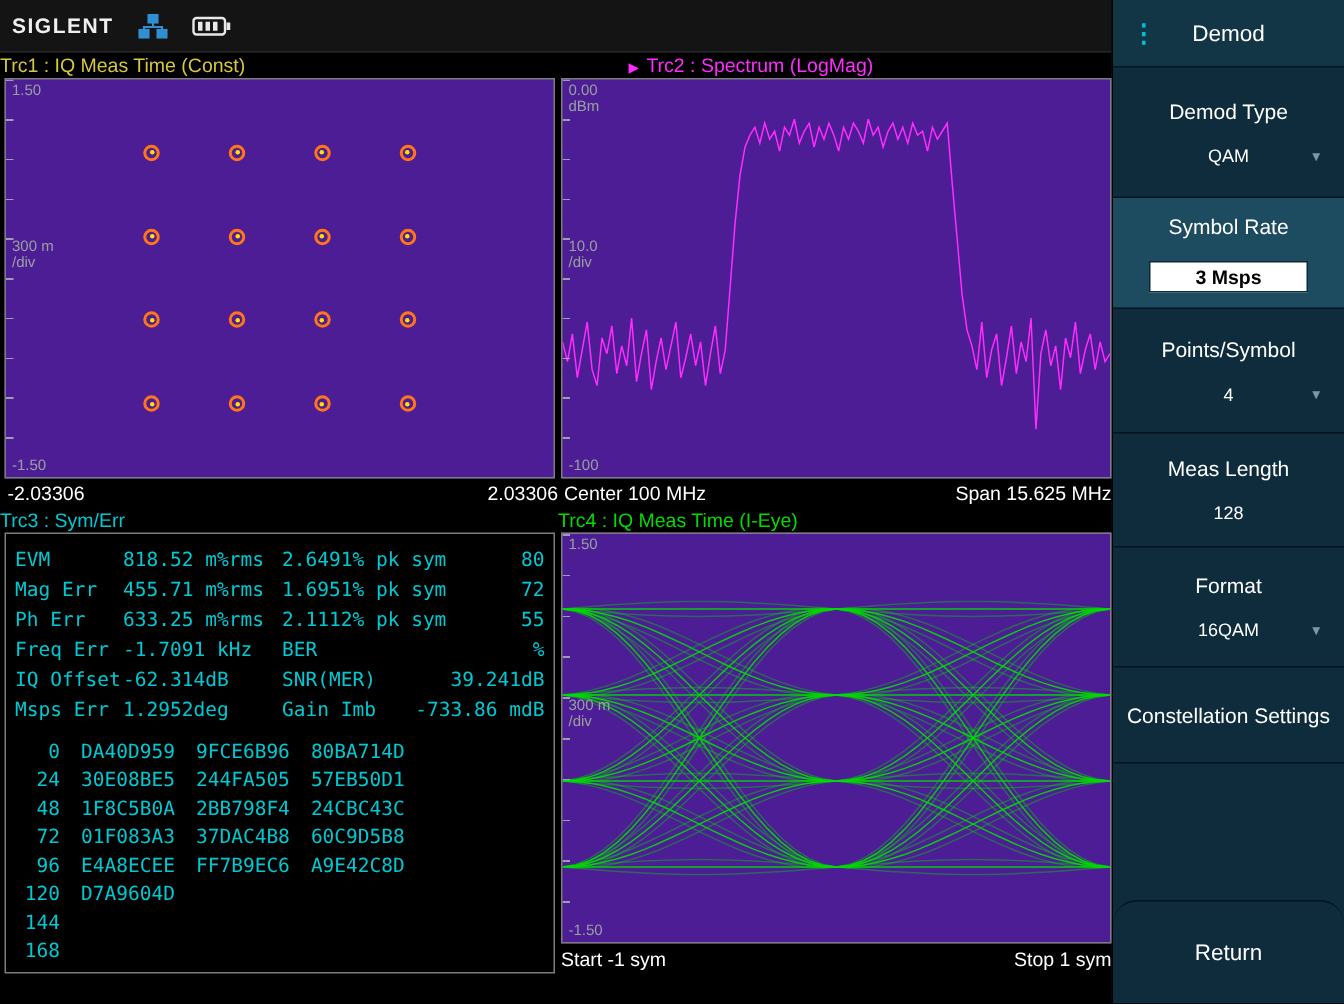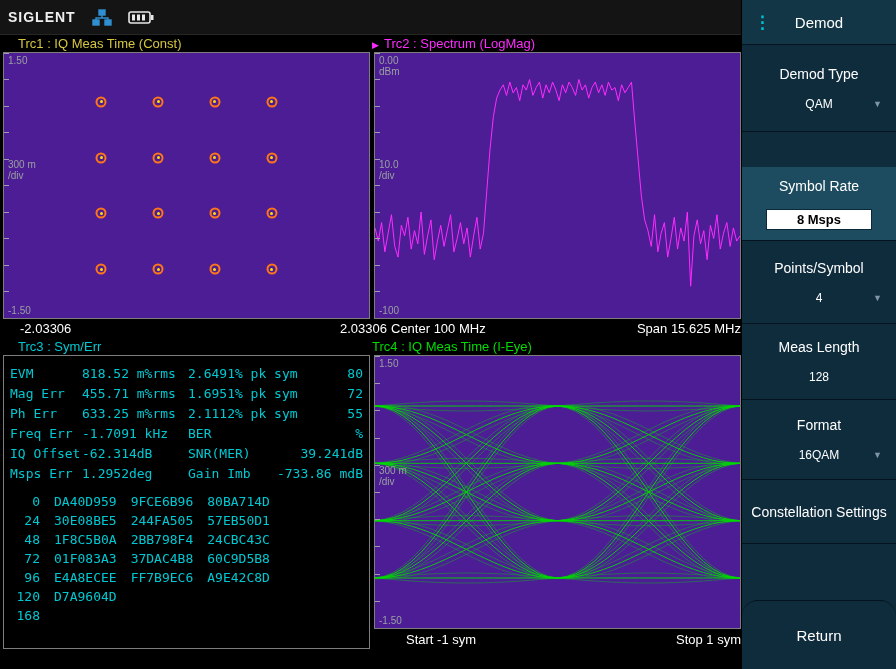--- a/index.html
+++ b/index.html
@@ -8,48 +8,48 @@
   .main{width:741px;display:flex;flex-direction:column;}
 
   
   .topbar{height:35px;background:var(--topbar_bg,#141414);display:flex;align-items:center;padding-left:8px;gap:16px;border-bottom:1px solid #262626;box-sizing:border-box;}
   .logo{font-weight:bold;font-size:14px;color:#efefef;letter-spacing:1px;}
   .tb-icon{display:block;}
 
   
   .hdrrow{height:17px;display:flex;align-items:center;font-size:13px;}
   .hdr{white-space:nowrap;}
-  .hdr-left{width:371px;padding-left:18px;box-sizing:border-box;}
+  .hdr-left{width:371px;padding-left:0;box-sizing:border-box;}
   .hdr-right{flex:1;padding-left:1px;}
   .c-trc1{color:var(--trc1_color,#d6c640);}
-  .c-trc2{color:var(--trc2_color,#ff2bff);}
+  .c-trc2{color:var(--trc2_color,#ff2bff);margin-left:47px;}
   .c-trc3{color:var(--trc3_color,#00c8d2);}
   .c-trc4{color:var(--trc4_color,#00dc00);}
   .mk{font-size:9px;margin-right:5px;}
 
   
   .row1{display:flex;gap:4px;padding-left:3px;height:267px;}
   .row2{display:flex;gap:4px;padding-left:3px;height:294px;}
   .plot{position:relative;background:#4c1d95;border:1px solid var(--plot_border,#7d7d7d);box-sizing:border-box;overflow:hidden;}
   #trc1-plot{width:367px;}
   #trc2-plot{flex:1;}
   #trc4-plot{flex:1;}
   .plot svg{position:absolute;left:0;top:0;width:100%;height:100%;}
   .ticks{position:absolute;left:0;top:0;bottom:0;width:5px;background:repeating-linear-gradient(to bottom,rgba(170,180,180,.85) 0 1px,transparent 1px 26.5px);z-index:1;}
   .ticks.t2{background:repeating-linear-gradient(to bottom,rgba(170,180,180,.85) 0 1px,transparent 1px 27.2px);}
   .al{position:absolute;left:4px;color:var(--axis_label,#9aa0a0);font-size:10px;line-height:11px;z-index:2;}
   .al-t{top:2px;} .al-m{top:40%;} .al-b{bottom:2px;}
   .al span{display:block;}
 
   
-  .axisrow{height:19px;display:flex;align-items:center;color:#fff;font-size:13px;padding-left:20px;}
+  .axisrow{height:19px;display:flex;align-items:center;color:#fff;font-size:13px;padding-left:5px;}
   .ax1{width:367px;display:flex;justify-content:space-between;}
   .ax2{flex:1;display:flex;justify-content:space-between;margin-left:4px;text-align:center;}
   .rcol{flex:1;display:flex;flex-direction:column;}
-  .axisrow2{height:20px;display:flex;justify-content:space-between;align-items:center;color:#fff;font-size:13px;margin-left:32px;}
+  .axisrow2{height:20px;display:flex;justify-content:space-between;align-items:center;color:#fff;font-size:13px;}
 
   
   #trc3-panel{width:367px;border:1px solid var(--plot_border,#7d7d7d);background:#000;box-sizing:border-box;padding:7px 6px 0 6px;overflow:hidden;}
   .err-row{display:grid;grid-template-columns:72px 106px 1fr auto;color:var(--trc3_color,#00c8d2);font-family:"DejaVu Sans Mono",monospace;font-size:13px;height:20px;align-items:center;}
   .err-row .r{text-align:right;}
   #hex-rows{margin-top:9px;}
   .hex-row{display:flex;gap:14px;color:var(--trc3_color,#00c8d2);font-family:"DejaVu Sans Mono",monospace;font-size:13px;height:19px;align-items:center;}
   .hex-idx{width:30px;text-align:right;flex:none;}
 
   
@@ -58,21 +58,21 @@
 
   #spec-poly{fill:none;stroke:var(--trc2_color,#ff2bff);stroke-width:1;}
   .eyepath{fill:none;stroke:var(--trc4_color,#00dc00);stroke-width:1;opacity:.9;}
   .eyepath.faint{opacity:.38;}
 
   
   .sidebar{width:155px;background:var(--sidebar_bg,#0f2c3d);display:flex;flex-direction:column;border-left:1px solid #000;box-sizing:border-box;}
   .sb-head{height:44px;flex:none;display:flex;align-items:center;justify-content:center;position:relative;color:#fff;font-size:15px;background:var(--sidebar_head_bg,#123646);border-bottom:1px solid var(--sidebar_divider,#03141e);}
   .sb-head .dots{position:absolute;left:12px;color:#00c0d0;font-size:17px;font-weight:bold;}
   .sb-item{flex:none;border-bottom:1px solid var(--sidebar_divider,#03141e);display:flex;flex-direction:column;align-items:center;justify-content:center;gap:15px;color:#fff;font-size:14px;box-sizing:border-box;padding:4px 8px;text-align:center;cursor:default;}
-  .sb-item.selected{background:var(--sidebar_selected_bg,#1d4b5f);margin-top:35px;}
+  .sb-item.selected{background:var(--sidebar_selected_bg,#1d4b5f);}
   .sb-valrow{position:relative;width:100%;display:flex;align-items:center;justify-content:center;}
   .sb-value{font-size:12px;}
   .sb-value.editbox{background:#fff;color:#000;font-size:13px;font-weight:bold;padding:2px 0;width:104px;text-align:center;border:1px solid #0a2a3a;}
   .caret{position:absolute;right:6px;color:#7f96a4;font-size:9px;}
   .sb-spacer{flex:1;}
   .sb-return{height:68px;flex:none;display:flex;align-items:center;justify-content:center;color:#fff;font-size:15px;border-top:1px solid var(--sidebar_divider,#03141e);border-radius:16px;}
 </style>
 </head>
 <body>
 
@@ -231,20 +231,23 @@
             </div>
             <div class="hex-row">
               <span class="hex-idx">96</span>
               <span>E4A8ECEE</span>
               <span>FF7B9EC6</span>
               <span>A9E42C8D</span>
             </div>
             <div class="hex-row">
               <span class="hex-idx">120</span>
               <span>D7A9604D</span>
+            </div>
+            <div class="hex-row">
+              <span class="hex-idx">144</span>
             </div>
             <div class="hex-row">
               <span class="hex-idx">168</span>
             </div>
           </div>
       </div>
       <div class="rcol">
         <div class="plot" id="trc4-plot">
           <div class="ticks t2"></div>
           <div class="al al-t">1.50</div>
@@ -372,21 +375,21 @@
         <div class="sb-item" style="height: 87px;">
           <div>Demod Type</div>
           <div class="sb-valrow">
             <span class="sb-value">QAM</span>
             <span class="caret">▼</span>
           </div>
         </div>
         <div class="sb-item selected" style="height: 74px;">
           <div>Symbol Rate</div>
           <div class="sb-valrow">
-            <span class="sb-value editbox">8 Msps</span>
+            <span class="sb-value editbox">3 Msps</span>
           </div>
         </div>
         <div class="sb-item" style="height: 83px;">
           <div>Points/Symbol</div>
           <div class="sb-valrow">
             <span class="sb-value">4</span>
             <span class="caret">▼</span>
           </div>
         </div>
         <div class="sb-item" style="height: 76px;">

